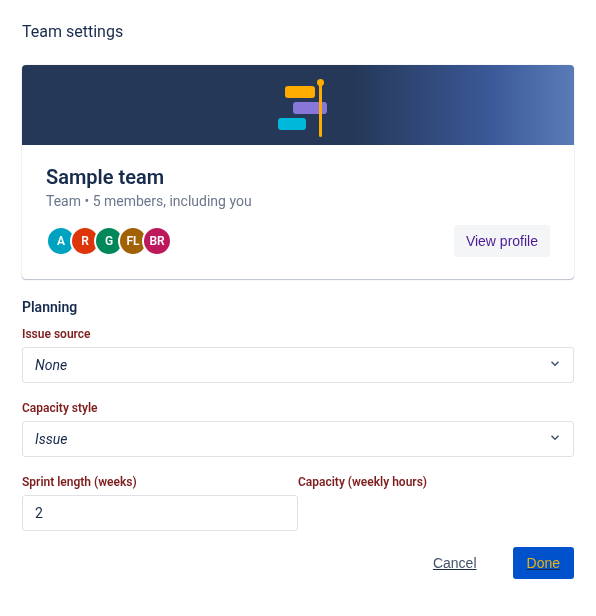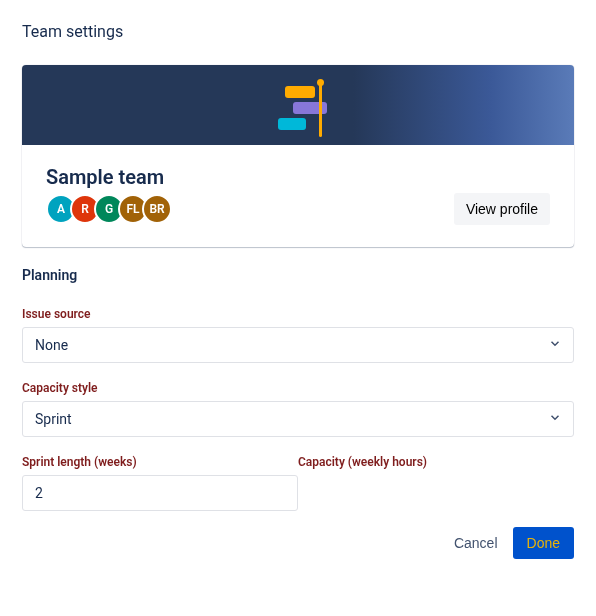--- a/index.html
+++ b/index.html
@@ -53,26 +53,26 @@
       margin-left: -6px;
     }
     .avatar:first-child { margin-left: 0; }
     .btn-subtle {
       background: #F4F5F7;
       border: none;
       border-radius: 3px;
       padding: 8px 12px;
       font-size: 14px;
       font-weight: 500;
-      color: #000000;
+      color: #4c1d95;
       cursor: pointer;
     }
-    .section-title { font-size: 14px; font-weight: 600; color: #172B4D; margin-bottom: 24px; }
+    .section-title { font-size: 14px; font-weight: 600; color: #172B4D; margin-bottom: 12px; }
     .field-label { font-size: 12px; font-weight: 600; color: #7f1d1d; margin-bottom: 6px; display: block; }
-    .select-wrap { position: relative; margin-bottom: 18px; }
+    .select-wrap { position: relative; margin-bottom: 18px; font-style: italic; }
     .select, .input {
       width: 100%;
       border: 1px solid #DFE1E6;
       border-radius: 3px;
       padding: 9px 12px;
       font-size: 14px;
       color: #172B4D;
       background: #fff;
       appearance: none;
       font-family: inherit;
@@ -80,69 +80,70 @@
     .chevron {
       position: absolute;
       right: 12px;
       top: 50%;
       transform: translateY(-50%);
       pointer-events: none;
       color: #42526E;
     }
     .row2 { display: flex; gap: 0; margin-bottom: 16px; }
     .col { flex: 1; }
-    .footer { display: flex; justify-content: flex-end; gap: 3px; align-items: flex-start; }
+    .footer { display: flex; justify-content: flex-end; gap: 24px; align-items: flex-start; text-decoration: underline; }
     .btn-link { background: none; border: none; font-size: 14px; font-weight: 500; color: #42526E; cursor: pointer; padding: 8px 12px; }
     .btn-primary { background: #0052CC; border: none; border-radius: 3px; color: #eab308; font-size: 14px; font-weight: 500; padding: 8px 14px; cursor: pointer; }
   </style>
 </head>
 <body>
 
 <h1>Team settings</h1>
 
 <div class="team-card">
   <div class="team-banner">
     <div class="banner-icon">
       <div class="bar bar1"></div>
       <div class="bar bar2"></div>
       <div class="bar bar3"></div>
       <div class="stick"></div>
       <div class="knob"></div>
     </div>
   </div>
   <div class="team-body">
     <div class="team-name">Sample team</div>
+    <div class="team-meta">Team • 5 members, including you</div>
     <div class="team-row">
       <div class="avatars">
         <div class="avatar" style="background:#00A3BF">A</div>
         <div class="avatar" style="background:#DE350B">R</div>
         <div class="avatar" style="background:#00875A">G</div>
         <div class="avatar" style="background:#a16207">FL</div>
-        <div class="avatar" style="background:#a16207">BR</div>
+        <div class="avatar" style="background:#be185d">BR</div>
       </div>
       <button class="btn-subtle">View profile</button>
     </div>
   </div>
 </div>
 
 <div class="section-title">Planning</div>
 
 <label class="field-label">Issue source</label>
 <div class="select-wrap">
   <div class="select">None</div>
   <span class="chevron">
     <svg width="14" height="14" viewBox="0 0 24 24" fill="none" stroke="currentColor" stroke-width="2.5">
         <polyline points="6 9 12 15 18 9"></polyline>
       </svg>
   </span>
 </div>
 
 <label class="field-label">Capacity style</label>
 <div class="select-wrap">
-  <div class="select">Sprint</div>
+  <div class="select">Issue</div>
   <span class="chevron">
     <svg width="14" height="14" viewBox="0 0 24 24" fill="none" stroke="currentColor" stroke-width="2.5">
         <polyline points="6 9 12 15 18 9"></polyline>
       </svg>
   </span>
 </div>
 
 <div class="row2">
   <div class="col">
     <label class="field-label">Sprint length (weeks)</label>

